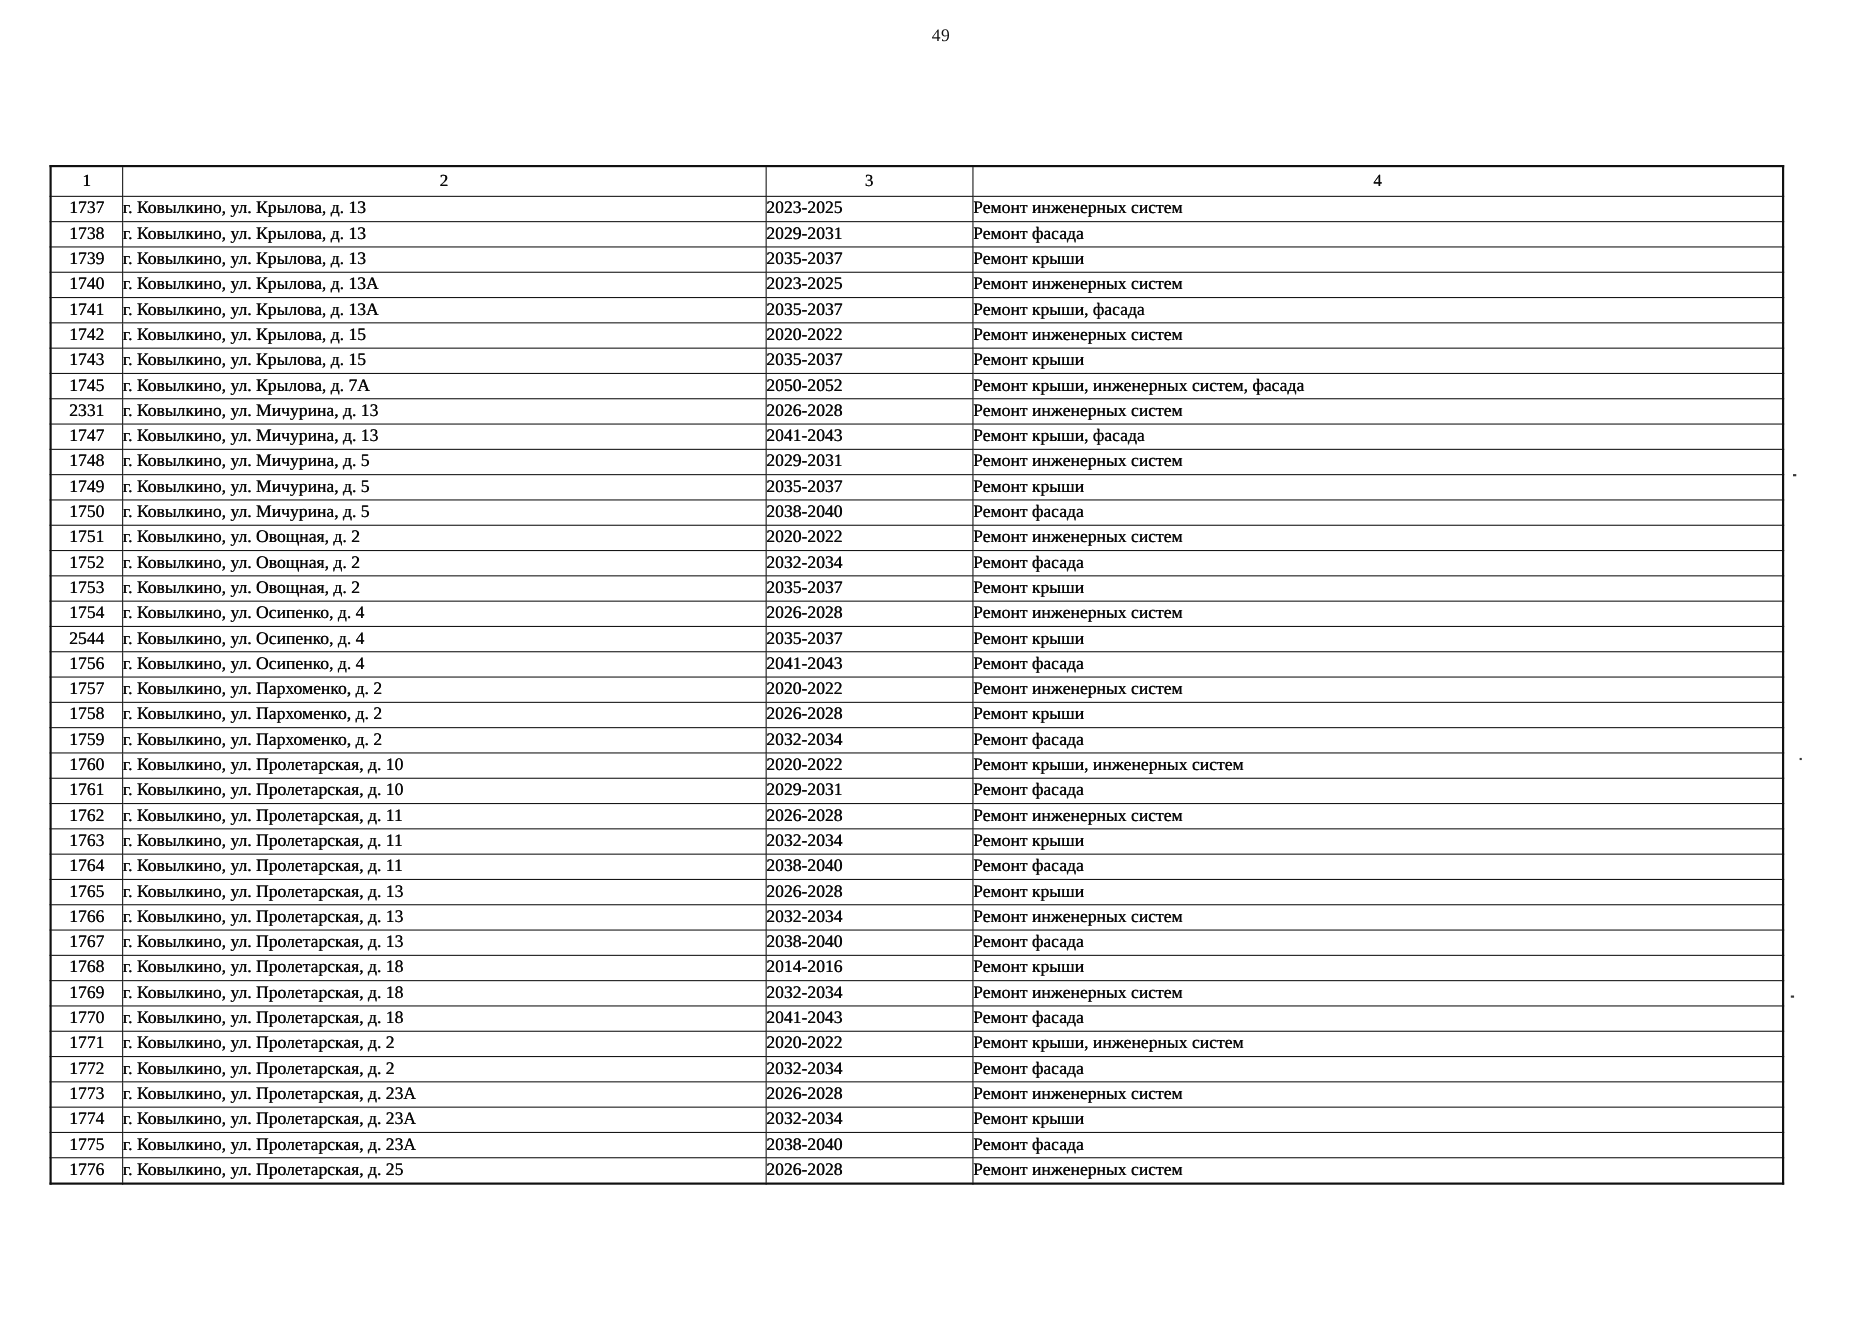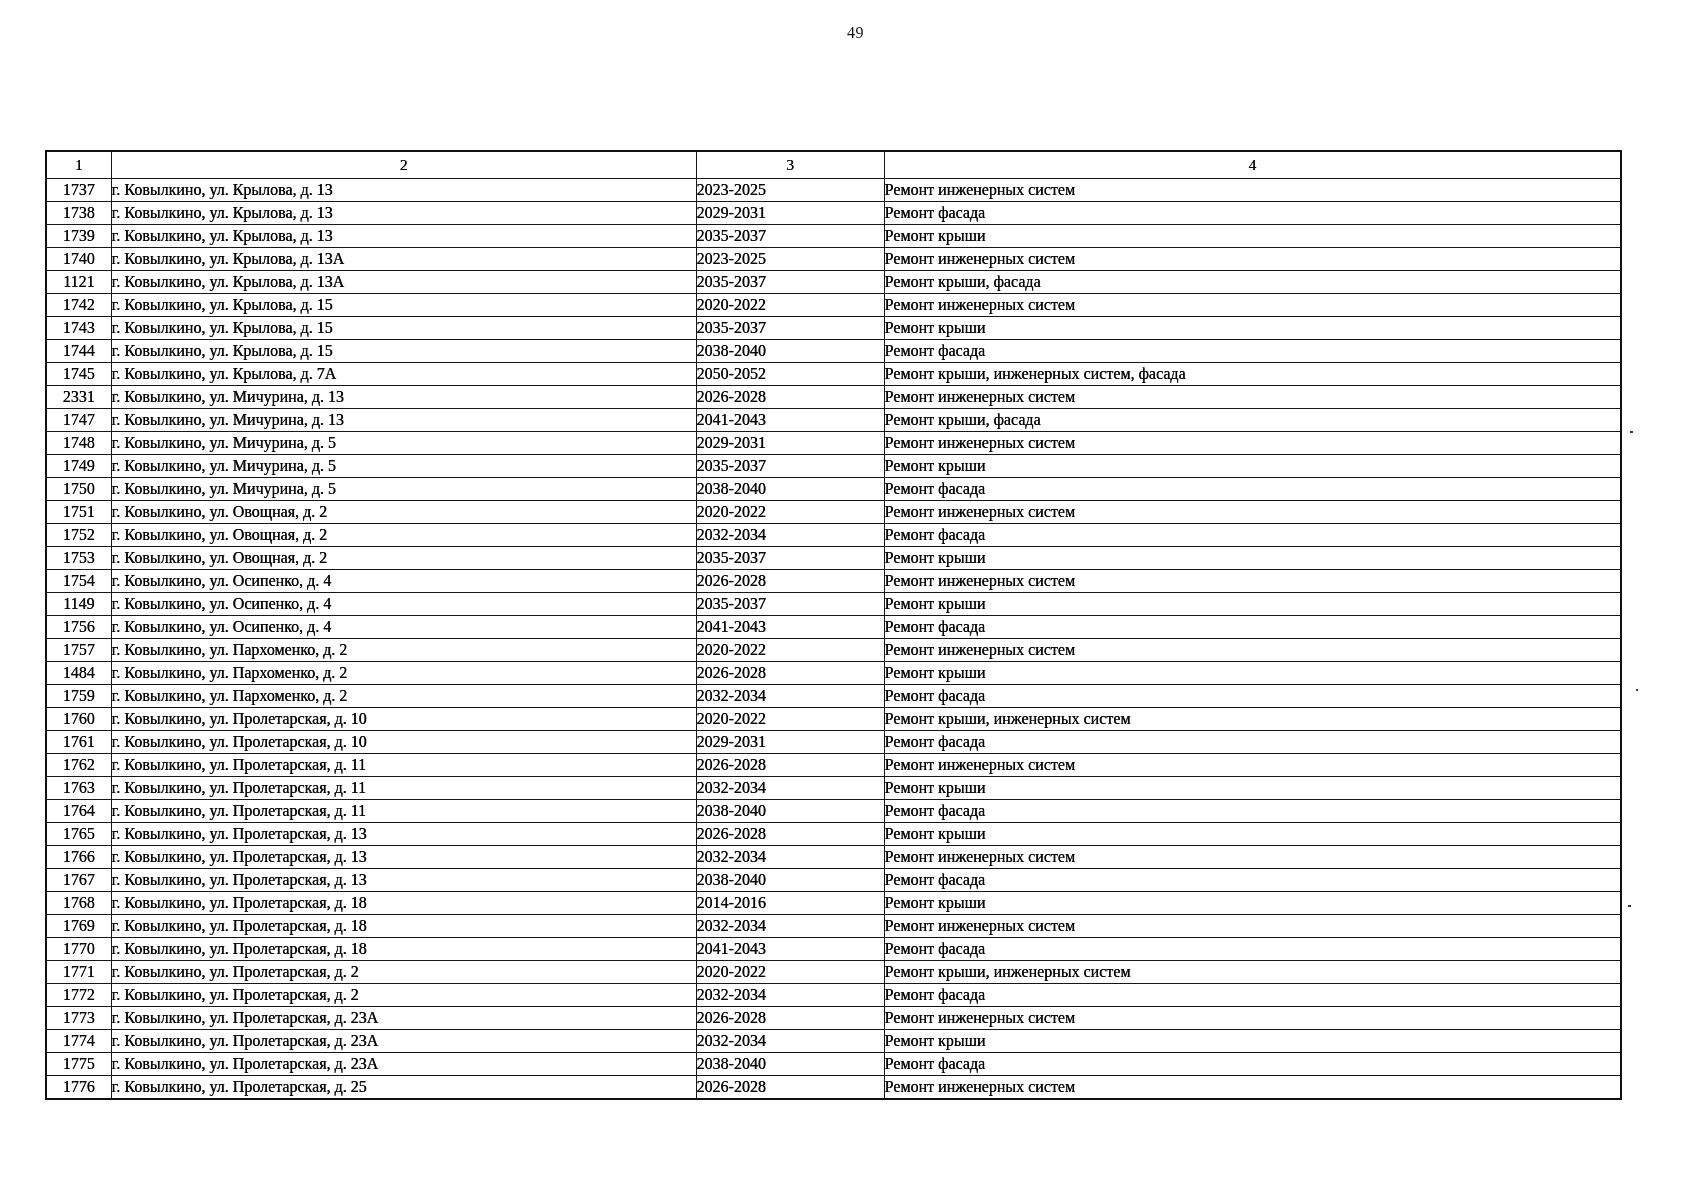--- a/index.html
+++ b/index.html
@@ -112,42 +112,36 @@
           <td class="cell-period">2035-2037</td>
           <td class="cell-work">Ремонт крыши</td>
         </tr>
         <tr>
           <td class="cell-number">1740</td>
           <td class="cell-address">г. Ковылкино, ул. Крылова, д. 13А</td>
           <td class="cell-period">2023-2025</td>
           <td class="cell-work">Ремонт инженерных систем</td>
         </tr>
         <tr>
-          <td class="cell-number">1121</td>
+          <td class="cell-number">1741</td>
           <td class="cell-address">г. Ковылкино, ул. Крылова, д. 13А</td>
           <td class="cell-period">2035-2037</td>
           <td class="cell-work">Ремонт крыши, фасада</td>
         </tr>
         <tr>
           <td class="cell-number">1742</td>
           <td class="cell-address">г. Ковылкино, ул. Крылова, д. 15</td>
           <td class="cell-period">2020-2022</td>
           <td class="cell-work">Ремонт инженерных систем</td>
         </tr>
         <tr>
           <td class="cell-number">1743</td>
           <td class="cell-address">г. Ковылкино, ул. Крылова, д. 15</td>
           <td class="cell-period">2035-2037</td>
           <td class="cell-work">Ремонт крыши</td>
-        </tr>
-        <tr>
-          <td class="cell-number">1744</td>
-          <td class="cell-address">г. Ковылкино, ул. Крылова, д. 15</td>
-          <td class="cell-period">2038-2040</td>
-          <td class="cell-work">Ремонт фасада</td>
         </tr>
         <tr>
           <td class="cell-number">1745</td>
           <td class="cell-address">г. Ковылкино, ул. Крылова, д. 7А</td>
           <td class="cell-period">2050-2052</td>
           <td class="cell-work">Ремонт крыши, инженерных систем, фасада</td>
         </tr>
         <tr>
           <td class="cell-number">2331</td>
           <td class="cell-address">г. Ковылкино, ул. Мичурина, д. 13</td>
@@ -196,39 +190,39 @@
           <td class="cell-period">2035-2037</td>
           <td class="cell-work">Ремонт крыши</td>
         </tr>
         <tr>
           <td class="cell-number">1754</td>
           <td class="cell-address">г. Ковылкино, ул. Осипенко, д. 4</td>
           <td class="cell-period">2026-2028</td>
           <td class="cell-work">Ремонт инженерных систем</td>
         </tr>
         <tr>
-          <td class="cell-number">1149</td>
+          <td class="cell-number">2544</td>
           <td class="cell-address">г. Ковылкино, ул. Осипенко, д. 4</td>
           <td class="cell-period">2035-2037</td>
           <td class="cell-work">Ремонт крыши</td>
         </tr>
         <tr>
           <td class="cell-number">1756</td>
           <td class="cell-address">г. Ковылкино, ул. Осипенко, д. 4</td>
           <td class="cell-period">2041-2043</td>
           <td class="cell-work">Ремонт фасада</td>
         </tr>
         <tr>
           <td class="cell-number">1757</td>
           <td class="cell-address">г. Ковылкино, ул. Пархоменко, д. 2</td>
           <td class="cell-period">2020-2022</td>
           <td class="cell-work">Ремонт инженерных систем</td>
         </tr>
         <tr>
-          <td class="cell-number">1484</td>
+          <td class="cell-number">1758</td>
           <td class="cell-address">г. Ковылкино, ул. Пархоменко, д. 2</td>
           <td class="cell-period">2026-2028</td>
           <td class="cell-work">Ремонт крыши</td>
         </tr>
         <tr>
           <td class="cell-number">1759</td>
           <td class="cell-address">г. Ковылкино, ул. Пархоменко, д. 2</td>
           <td class="cell-period">2032-2034</td>
           <td class="cell-work">Ремонт фасада</td>
         </tr>

